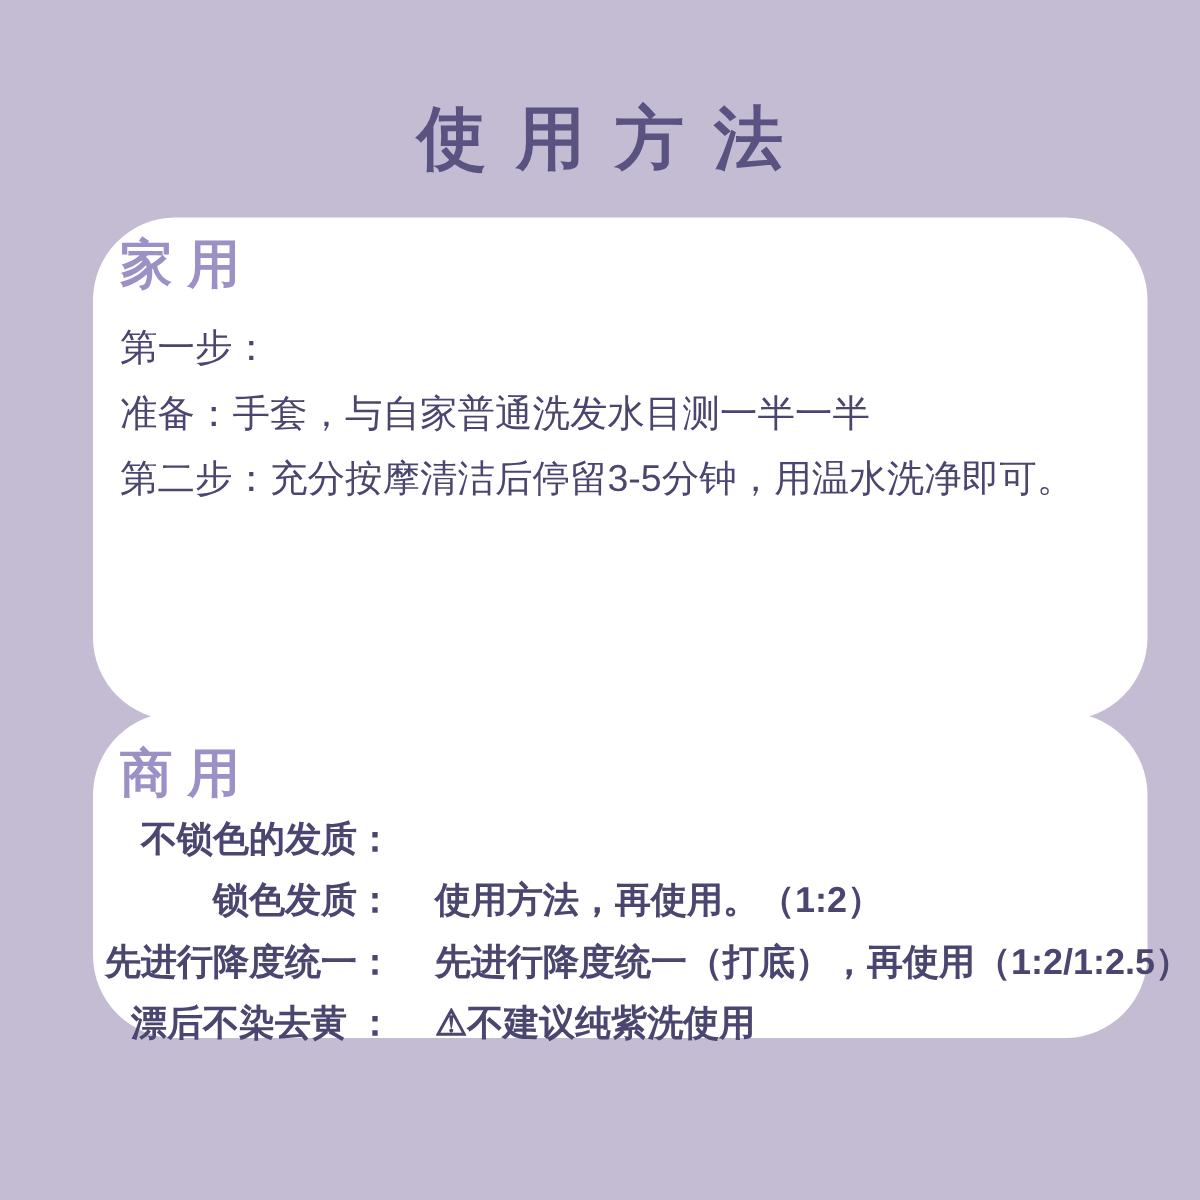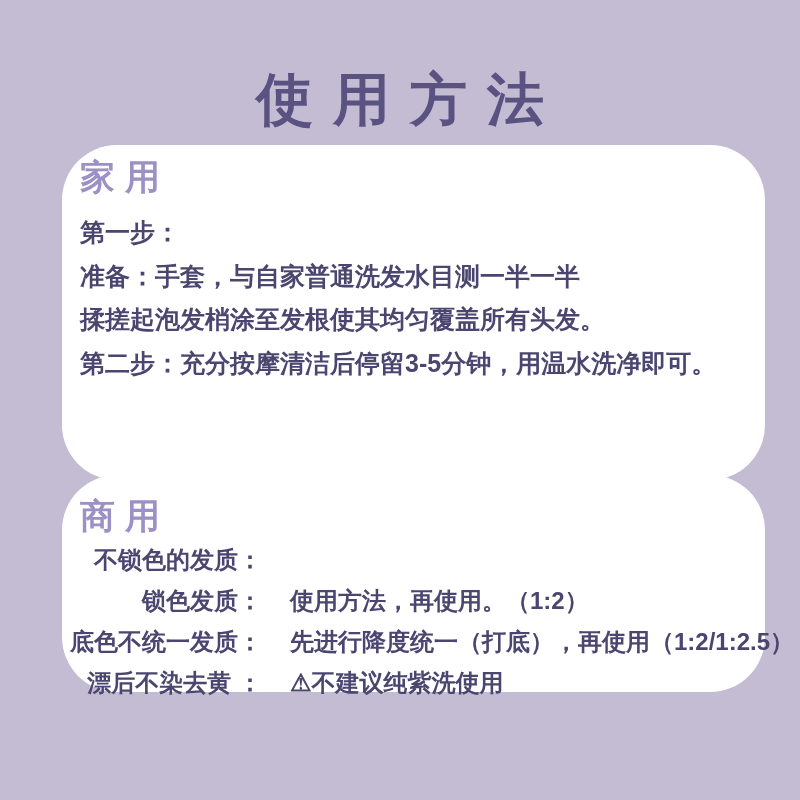--- a/index.html
+++ b/index.html
@@ -9,21 +9,21 @@
     background: #c4bcd3;
     font-family: "Liberation Sans", sans-serif;
     overflow: hidden;
   }
   .page-title {
     position: absolute;
     top: 62px; left: 0; width: 800px;
     text-align: center;
     font-family: "DejaVu Serif", serif;
     font-weight: bold;
-    font-size: 57px;
+    font-size: 46px;
     letter-spacing: 20px;
     text-indent: 20px; 
     color: #5a5381;
   }
   .card {
     position: absolute;
     left: 62px;
     width: 703px;
     background: #ffffff;
     border-radius: 55px;
@@ -37,21 +37,21 @@
     font-size: 35px;
     letter-spacing: 10px;
     color: #9c90c4;
     padding-left: 18px;
     line-height: 48px;
   }
   .home .card-heading { margin-bottom: 10px; }
   .commercial .card-heading { margin-bottom: 2px; line-height: 42px; margin-top: 12px; }
   .home-line {
     font-size: 25px;
-    font-weight: bold;
+    font-weight: normal;
     color: #4b4670;
     line-height: 43.5px;
     padding-left: 18px;
     white-space: nowrap;
   }
   .commercial-row {
     font-size: 24px;
     font-weight: bold;
     color: #4b4670;
     line-height: 41px;
@@ -70,38 +70,37 @@
 </style>
 </head>
 <body>
 
 <div class="page-title">使用方法</div>
 
 <div class="card home">
   <div class="card-heading">家用</div>
   <div class="home-line">第一步：</div>
   <div class="home-line">准备：手套，与自家普通洗发水目测一半一半</div>
-  <div class="home-line">揉搓起泡发梢涂至发根使其均匀覆盖所有头发。</div>
   <div class="home-line">第二步：充分按摩清洁后停留3-5分钟，用温水洗净即可。</div>
 </div>
 
 <div class="card commercial">
   <div class="card-heading">商用</div>
 
   <div class="commercial-row">
     <span class="row-label">不锁色的发质：</span>
   </div>
 
   <div class="commercial-row">
     <span class="row-label">锁色发质：</span>
     <span class="row-text">使用方法，再使用。（1:2）</span>
   </div>
 
   <div class="commercial-row">
-    <span class="row-label">底色不统一发质：</span>
+    <span class="row-label">先进行降度统一：</span>
     <span class="row-text">先进行降度统一（打底），再使用（1:2/1:2.5）</span>
   </div>
 
   <div class="commercial-row">
     <span class="row-label">漂后不染去黄 ：</span>
     <span class="row-text"><span class="warning-icon">⚠</span><span>不建议纯紫洗使用</span></span>
   </div>
 </div>
 
 </body></html>

